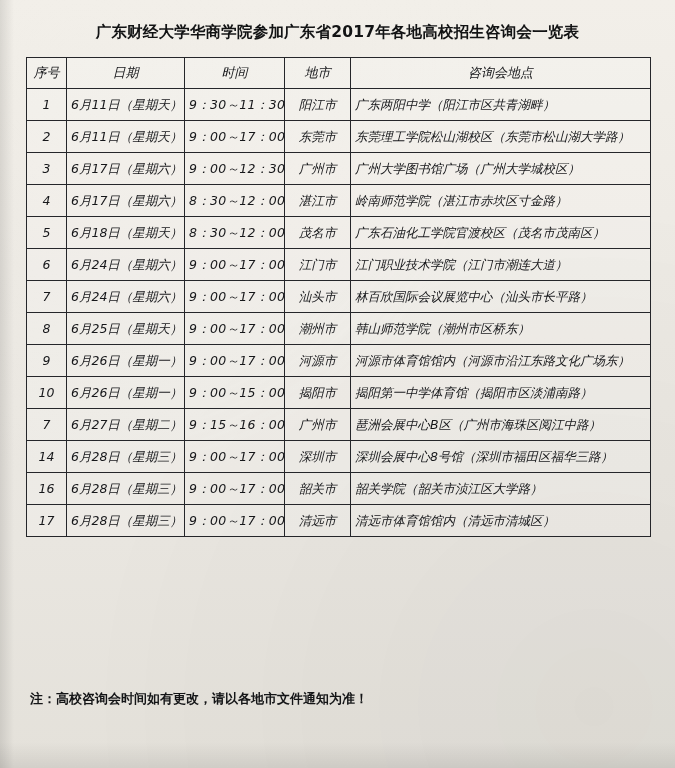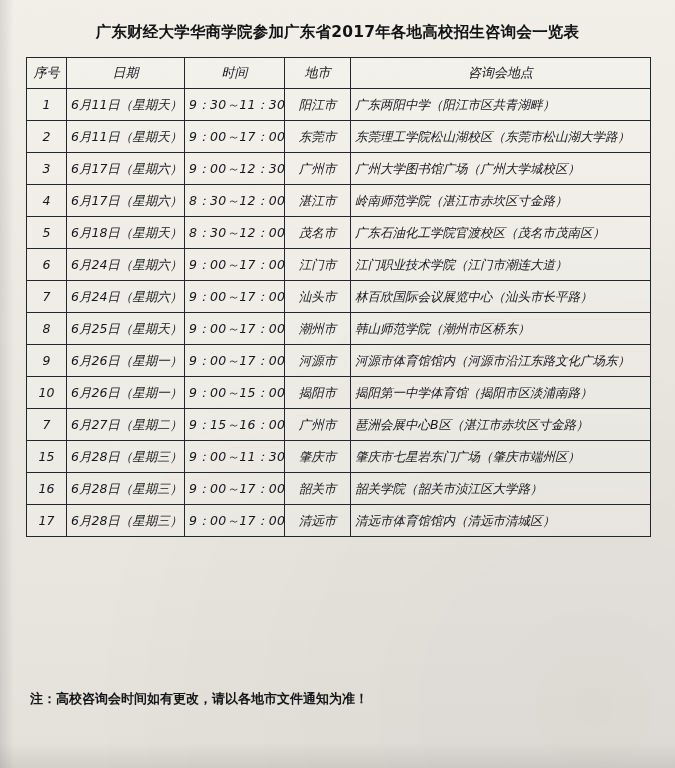--- a/index.html
+++ b/index.html
@@ -204,28 +204,28 @@
           <td class="date">6月26日（星期一）</td>
           <td class="time">9：00～15：00</td>
           <td class="city">揭阳市</td>
           <td class="venue">揭阳第一中学体育馆（揭阳市区淡浦南路）</td>
         </tr>
         <tr>
           <td class="no">7</td>
           <td class="date">6月27日（星期二）</td>
           <td class="time">9：15～16：00</td>
           <td class="city">广州市</td>
-          <td class="venue">琶洲会展中心B区（湛江市赤坎区寸金路）</td>
-        </tr>
-        <tr>
-          <td class="no">15</td>
+          <td class="venue">琶洲会展中心B区（广州市海珠区阅江中路）</td>
+        </tr>
+        <tr>
+          <td class="no">14</td>
           <td class="date">6月28日（星期三）</td>
-          <td class="time">9：00～11：30</td>
-          <td class="city">肇庆市</td>
-          <td class="venue">肇庆市七星岩东门广场（肇庆市端州区）</td>
+          <td class="time">9：00～17：00</td>
+          <td class="city">深圳市</td>
+          <td class="venue">深圳会展中心8号馆（深圳市福田区福华三路）</td>
         </tr>
         <tr>
           <td class="no">16</td>
           <td class="date">6月28日（星期三）</td>
           <td class="time">9：00～17：00</td>
           <td class="city">韶关市</td>
           <td class="venue">韶关学院（韶关市浈江区大学路）</td>
         </tr>
         <tr>
           <td class="no">17</td>

